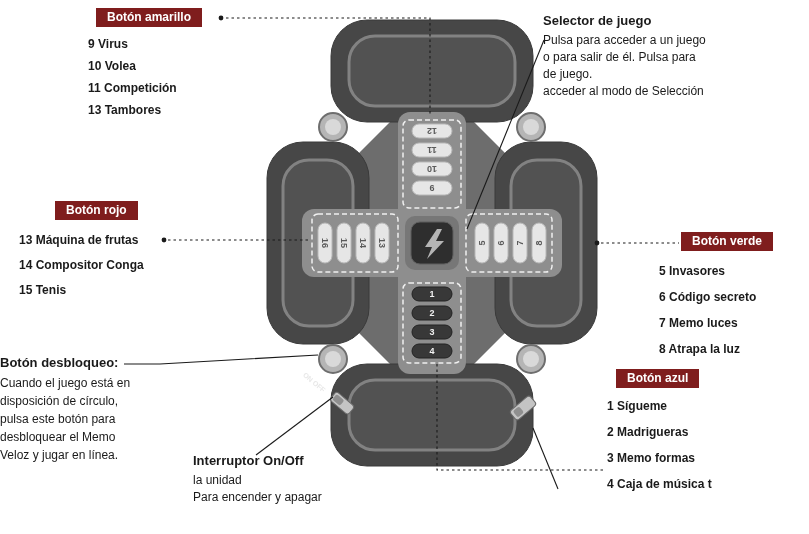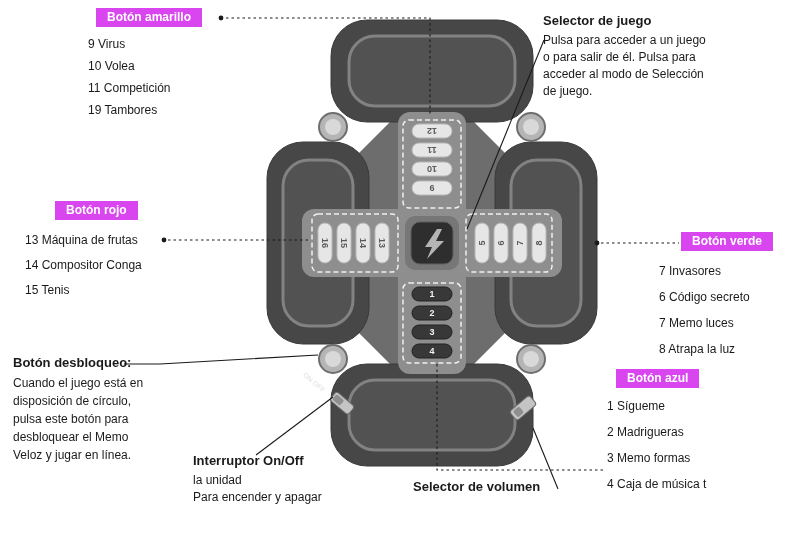--- a/index.html
+++ b/index.html
@@ -1,21 +1,21 @@
 <!DOCTYPE html>
 <html><head>
 <meta charset="utf-8">
 <style>
   html,body{margin:0;padding:0;background:#fff;}
   body{width:809px;height:534px;position:relative;overflow:hidden;
        font-family:"Liberation Sans",sans-serif;color:#1a1a1a;}
   .abs{position:absolute;}
-  .label-box{display:inline-block;background:#d946ef;color:#fff;font-weight:700;
+  .label-box{display:inline-block;background:#7f1d1d;color:#fff;font-weight:700;
              font-size:12px;padding:2px 11px 3px;white-space:nowrap;}
-  .items div{font-weight:400;font-size:12px;white-space:nowrap;}
+  .items div{font-weight:700;font-size:12px;white-space:nowrap;}
   .lh22 div{line-height:22px;}
   .lh25 div{line-height:25px;}
   .lh26 div{line-height:26px;}
   .co-title{font-size:13px;font-weight:700;margin-bottom:4px;white-space:nowrap;}
   .co-text div{font-size:12px;line-height:17px;white-space:nowrap;}
   svg text{font-family:"Liberation Sans",sans-serif;}
 </style>
 </head>
 <body>
 
@@ -134,70 +134,69 @@
     <path d="M256,455 L333,397"></path>
     <path d="M558,489 L533,428"></path>
   </g>
 </svg>
 
 <div class="abs label-box" style="left:96px;top:8px">Botón amarillo</div>
 <div class="abs items lh22" style="left:88px;top:33px">
   <div>9 Virus</div>
   <div>10 Volea</div>
   <div>11 Competición</div>
-  <div>19 Tambores</div>
+  <div>13 Tambores</div>
 </div>
 
 <div class="abs" style="left:543px;top:13px">
   <div class="co-title">Selector de juego</div>
   <div class="co-text">
     <div>Pulsa para acceder a un juego</div>
     <div>o para salir de él. Pulsa para</div>
+    <div>de juego.</div>
     <div>acceder al modo de Selección</div>
-    <div>de juego.</div>
   </div>
 </div>
 
 <div class="abs label-box" style="left:55px;top:201px">Botón rojo</div>
-<div class="abs items lh25" style="left:25px;top:228px">
+<div class="abs items lh25" style="left:19px;top:228px">
   <div>13 Máquina de frutas</div>
   <div>14 Compositor Conga</div>
   <div>15 Tenis</div>
 </div>
 
 <div class="abs label-box" style="left:681px;top:232px">Botón verde</div>
 <div class="abs items lh26" style="left:659px;top:258px">
-  <div>7 Invasores</div>
+  <div>5 Invasores</div>
   <div>6 Código secreto</div>
   <div>7 Memo luces</div>
   <div>8 Atrapa la luz</div>
 </div>
 
 <div class="abs label-box" style="left:616px;top:369px">Botón azul</div>
 <div class="abs items lh26" style="left:607px;top:393px">
   <div>1 Sígueme</div>
   <div>2 Madrigueras</div>
   <div>3 Memo formas</div>
   <div>4 Caja de música t</div>
 </div>
 
-<div class="abs" style="left:13px;top:355px">
+<div class="abs" style="left:0;top:355px">
   <div class="co-title">Botón desbloqueo:</div>
   <div class="co-text" style="line-height:18px">
     <div style="line-height:18px">Cuando el juego está en</div>
     <div style="line-height:18px">disposición de círculo,</div>
     <div style="line-height:18px">pulsa este botón para</div>
     <div style="line-height:18px">desbloquear el Memo</div>
     <div style="line-height:18px">Veloz y jugar en línea.</div>
   </div>
 </div>
 
 <div class="abs" style="left:193px;top:453px">
   <div class="co-title">Interruptor On/Off</div>
   <div class="co-text">
     <div>la unidad</div>
     <div>Para encender y apagar</div>
   </div>
 </div>
 
 <div class="abs" style="left:413px;top:479px">
-  <div class="co-title">Selector de volumen</div>
 </div>
 
 </body></html>

